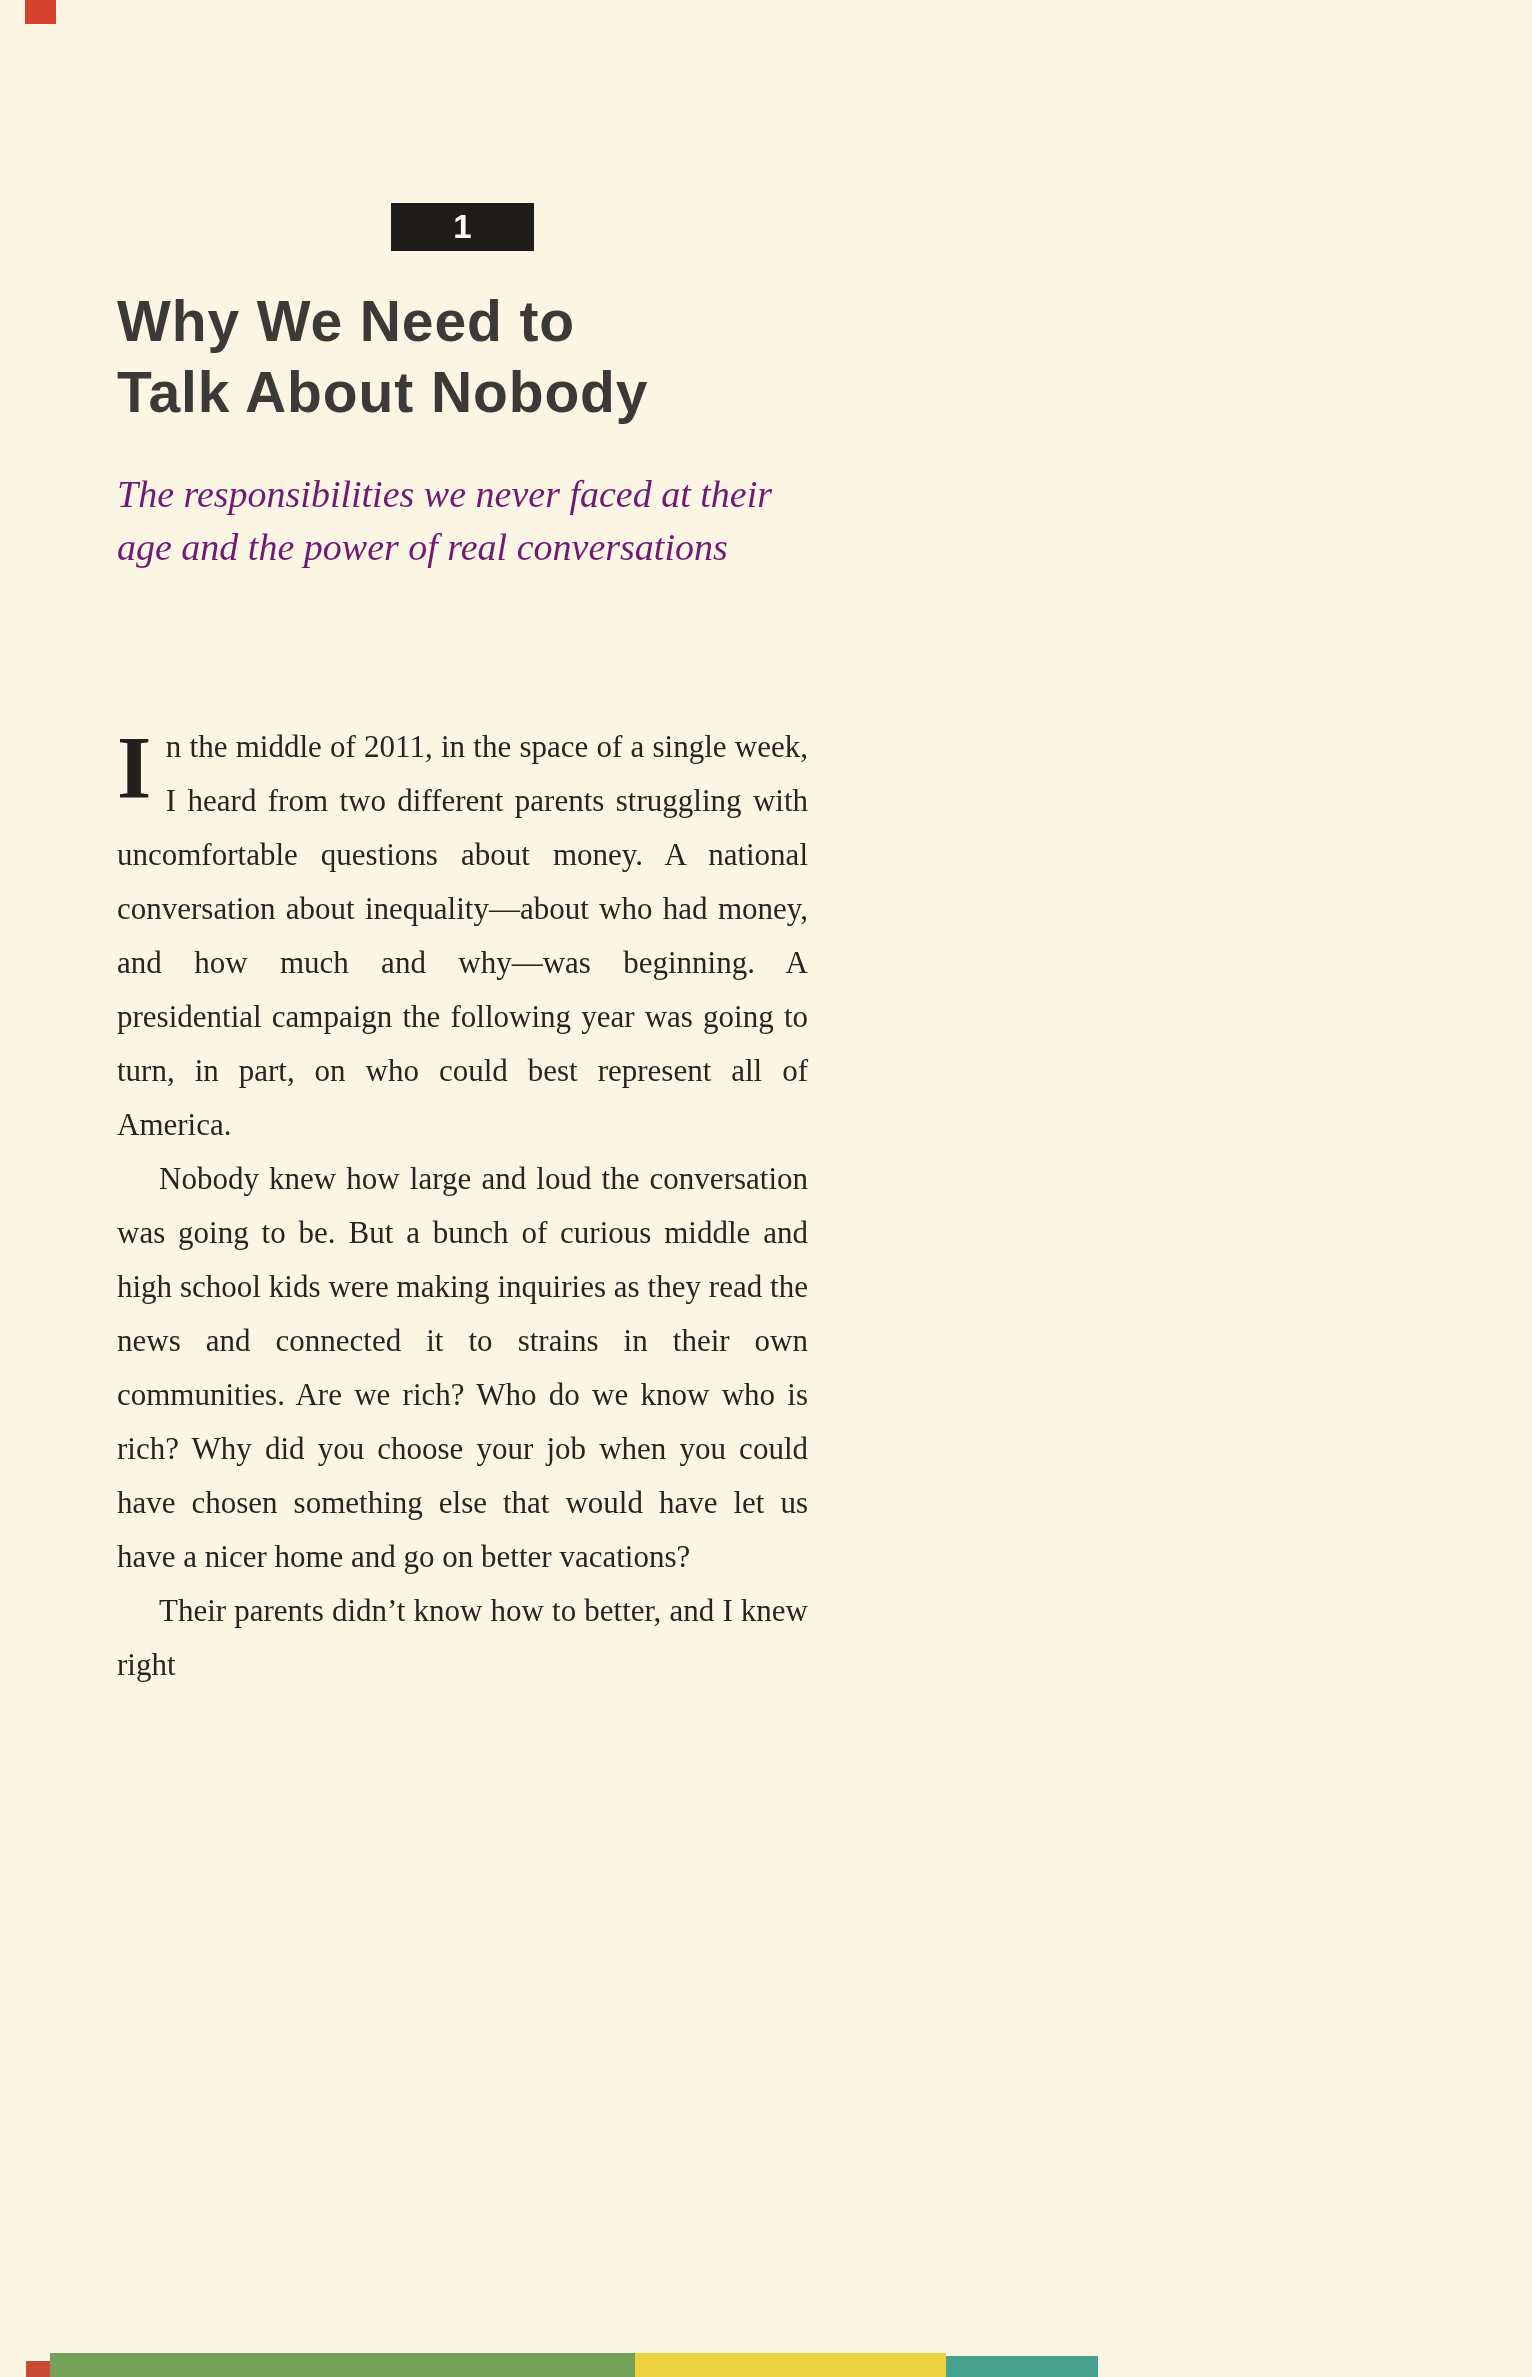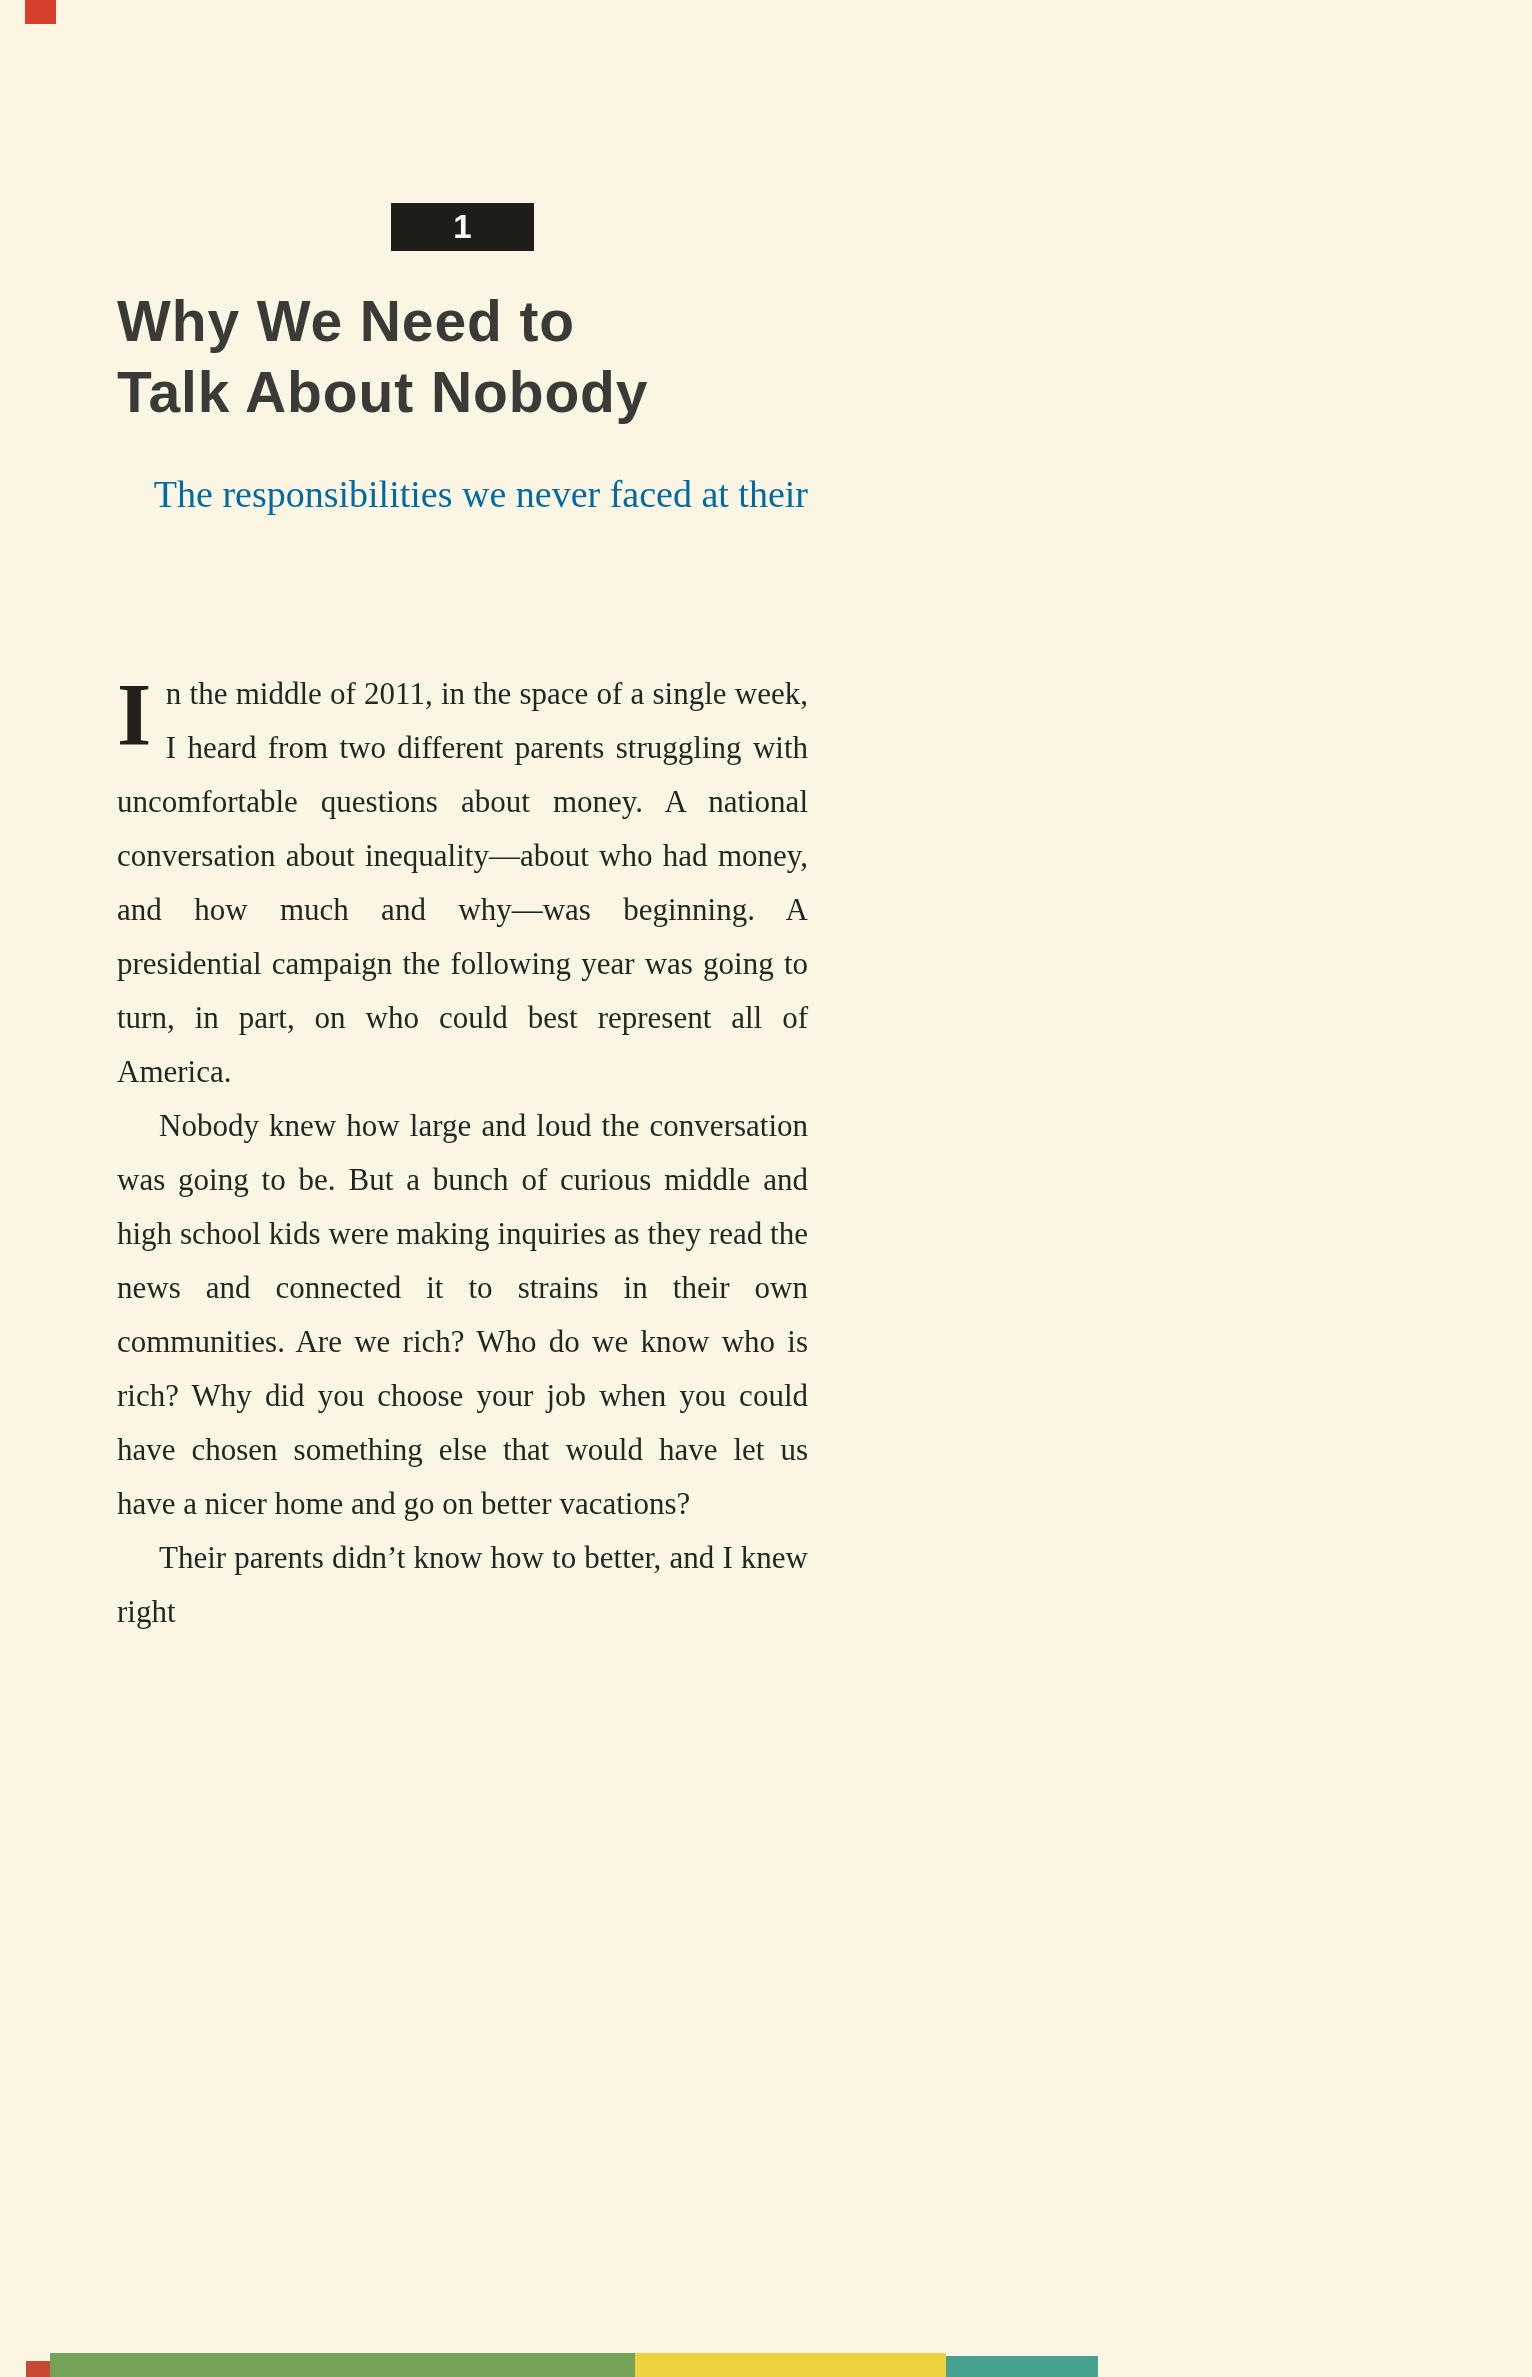--- a/index.html
+++ b/index.html
@@ -47,24 +47,25 @@
     text-align: left;
     font-family: "Liberation Sans", sans-serif;
     font-weight: 700;
     font-size: 57px;
     line-height: 71px;
     letter-spacing: 0.9px;
     color: #3c3a37;
   }
   .chapter-subtitle {
     margin-top: 40px;
-    text-align: right;
+    text-align: left;
+    font-style: italic;
     font-size: 38px;
     line-height: 53px;
-    color: #0369a1;
+    color: #701a75;
   }
   .body-text {
     margin-top: 146px;
     font-size: 31px;
     line-height: 54px;
     text-align: justify;
     color: #282520;
   }
   .body-text p {
     margin: 0;
@@ -104,20 +105,21 @@
       <span>1</span>
     </div>
 
     <h1 class="chapter-title">
       <span>Why We Need to</span><br>
       <span>Talk About Nobody</span>
     </h1>
 
     <div class="chapter-subtitle">
       <span>The responsibilities we never faced at their</span><br>
+      <span>age and the power of real conversations</span>
     </div>
 
     <div class="body-text">
       <p><span class="dropcap">I</span><span>n the middle of 2011, in the space of a single week, I heard from two different parents struggling with uncomfortable questions about money. A national conversation about inequality—about who had money, and how much and why—was beginning. A presidential campaign the following year was going to turn, in part, on who could best represent all of America.</span></p>
       <p class="para-indent">Nobody knew how large and loud the conversation was going to be. But a bunch of curious middle and high school kids were making inquiries as they read the news and connected it to strains in their own communities. Are we rich? Who do we know who is rich? Why did you choose your job when you could have chosen something else that would have let us have a nicer home and go on better vacations?</p>
       <p class="para-indent">Their parents didn’t know how to better, and I knew right</p>
     </div>
 
   </div>
 

